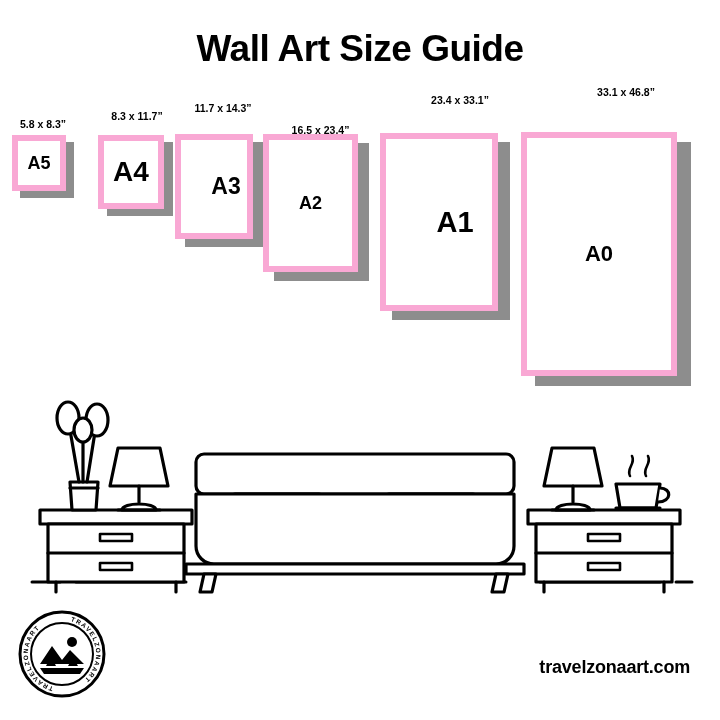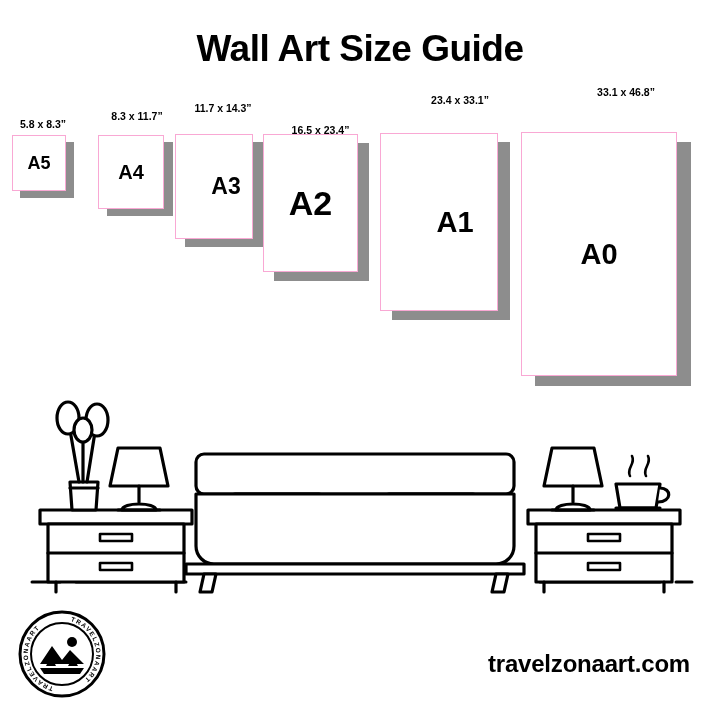--- a/index.html
+++ b/index.html
@@ -50,21 +50,21 @@
     left: 50%;
     transform: translateX(-50%);
   }
   .frame-shadow {
     position: absolute;
     background: #8d8d8d;
   }
   .frame-box {
     position: absolute;
     background: #ffffff;
-    border: 1px solid #f9a8d4;
+    border: 6px solid #f9a8d4;
     box-sizing: border-box;
     display: flex;
     align-items: center;
     justify-content: center;
   }
   .frame-label {
     font-weight: bold;
     color: #000000;
   }
 
@@ -75,21 +75,21 @@
     top: 378px;
     width: 720px;
     height: 225px;
   }
 
   
   #footer-site {
     position: absolute;
     right: 30px;
     bottom: 42px;
-    font-size: 24px;
+    font-size: 18px;
     font-weight: bold;
     color: #000000;
     letter-spacing: -0.2px;
     margin-top: 40px;
   }
   #logo {
     position: absolute;
     left: 18px;
     bottom: 22px;
     width: 88px;
@@ -110,53 +110,53 @@
       <div class="frame-shadow" style="left:8px; top:24px; width:54px; height:56px;"></div>
       <div class="frame-box" style="left:0px; top:17px; width:54px; height:56px;">
         <span class="frame-label" style="font-size:18px;">A5</span>
       </div>
     </div>
 
     <div class="frame-group" style="left:98px; top:110px; width:78px; height:105px;">
       <div class="frame-dim" style="top:0px;">8.3 x 11.7”</div>
       <div class="frame-shadow" style="left:9px; top:32px; width:66px; height:74px;"></div>
       <div class="frame-box" style="left:0px; top:25px; width:66px; height:74px;">
-        <span class="frame-label" style="font-size:20px;">A4</span>
+        <span class="frame-label" style="font-size:28px;">A4</span>
       </div>
     </div>
 
     <div class="frame-group" style="left:175px; top:102px; width:96px; height:145px;">
       <div class="frame-dim" style="top:0px;">11.7 x 14.3”</div>
       <div class="frame-shadow" style="left:10px; top:40px; width:78px; height:105px;"></div>
       <div class="frame-box" style="left:0px; top:32px; width:78px; height:105px;padding-left:24px;">
         <span class="frame-label" style="font-size:23px;">A3</span>
       </div>
     </div>
 
     <div class="frame-group" style="left:263px; top:98px; width:115px; height:185px;">
       <div class="frame-dim" style="top:0px;margin-top:26px;">16.5 x 23.4”</div>
       <div class="frame-shadow" style="left:11px; top:45px; width:95px; height:138px;"></div>
       <div class="frame-box" style="left:0px; top:36px; width:95px; height:138px;">
-        <span class="frame-label" style="font-size:34px;">A2</span>
+        <span class="frame-label" style="font-size:18px;">A2</span>
       </div>
     </div>
 
     <div class="frame-group" style="left:380px; top:94px; width:160px; height:230px;">
       <div class="frame-dim" style="top:0px;">23.4 x 33.1”</div>
       <div class="frame-shadow" style="left:12px; top:48px; width:118px; height:178px;"></div>
       <div class="frame-box" style="left:0px; top:39px; width:118px; height:178px;">
         <span class="frame-label" style="font-size:29px;margin-left:32px;">A1</span>
       </div>
     </div>
 
     <div class="frame-group" style="left:521px; top:86px; width:178px; height:300px;">
       <div class="frame-dim" style="top:0px;margin-left:16px;">33.1 x 46.8”</div>
       <div class="frame-shadow" style="left:14px; top:56px; width:156px; height:244px;"></div>
       <div class="frame-box" style="left:0px; top:46px; width:156px; height:244px;">
-        <span class="frame-label" style="font-size:29px;">A0</span>
+        <span class="frame-label" style="font-size:22px;">A0</span>
       </div>
     </div>
 
   </div>
 
   <div id="scene">
     <svg width="720" height="225" viewBox="0 0 720 225" xmlns="http://www.w3.org/2000/svg" fill="none" stroke="#000000" stroke-width="3.2" stroke-linecap="round" stroke-linejoin="round">
 
       <g stroke-width="3">
         <line x1="32" y1="204" x2="60" y2="204"></line>

